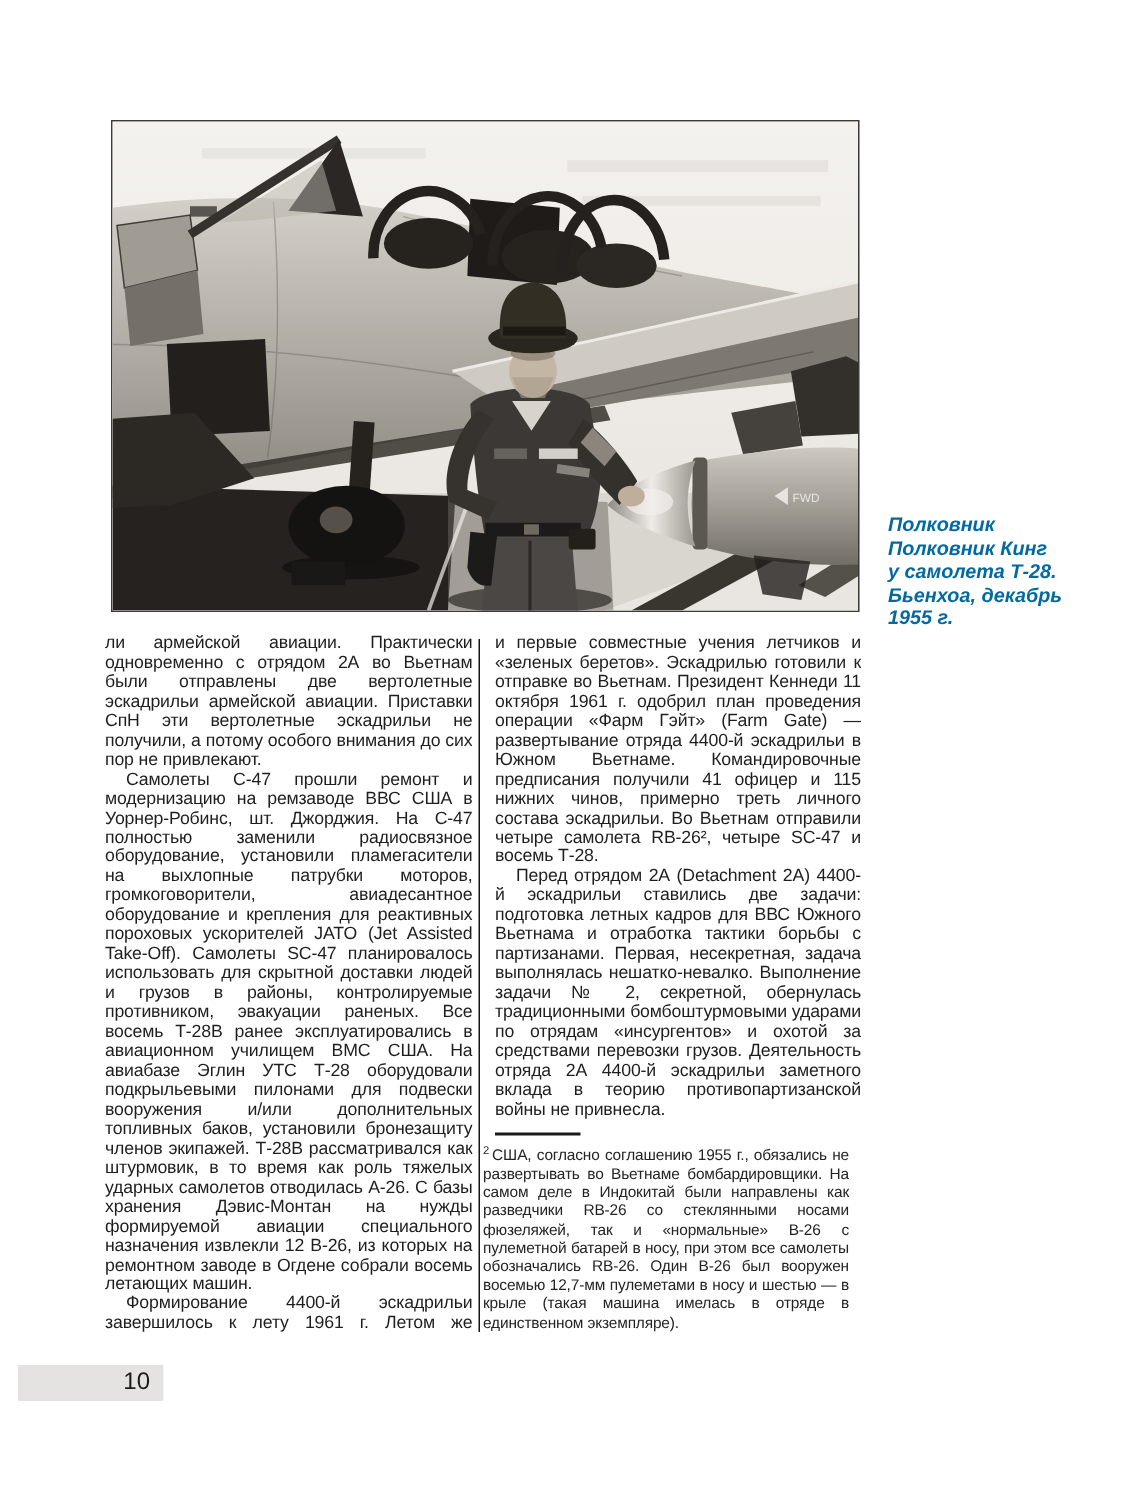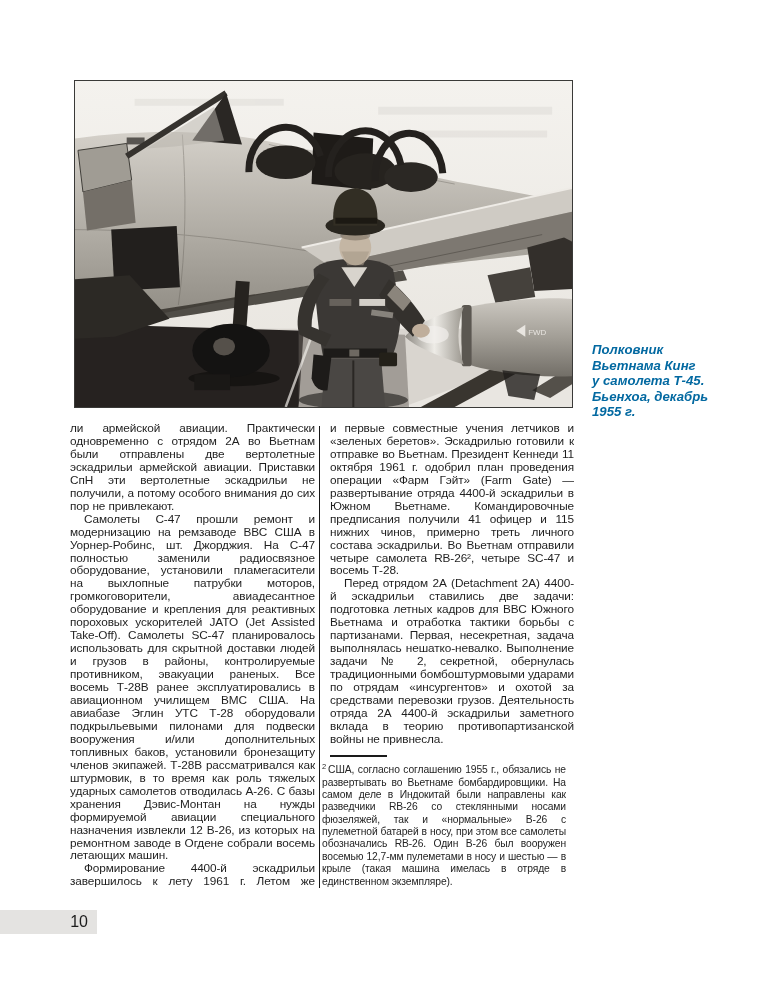--- a/index.html
+++ b/index.html
@@ -79,21 +79,21 @@
     text-align: justify;
     hyphens: auto;
     overflow: hidden;
     color: #242424;
   }
   .footnote sup { font-size: 7.5px; margin-right: 2px; }
 
   
   .page-number-box {
     position: absolute;
-    left: 0; top: 910px;
+    left: 12px; top: 910px;
     width: 97px; height: 24px;
     background: #e4e3e1;
   }
   .page-number-box span {
     position: absolute;
     right: 9px; top: 0;
     font-size: 16px;
     line-height: 24px;
     color: #1c1c1c;
   }
@@ -225,22 +225,22 @@
           <ellipse cx="282" cy="146" rx="30" ry="10" fill="#29261f"></ellipse>
           <path d="M260,146 C258,120 266,110 282,108 C298,110 306,122 304,146 Z" fill="#322e24"></path>
           <rect x="262" y="138" width="42" height="6" fill="#1c1913"></rect>
         </g>
       </g>
     </svg>
   </div>
 
   <div class="caption">
     <div>Полковник</div>
-    <div>Вьетнама Кинг</div>
-    <div>у самолета Т-45.</div>
+    <div>Полковник Кинг</div>
+    <div>у самолета Т-28.</div>
     <div>Бьенхоа, декабрь</div>
     <div>1955 г.</div>
   </div>
 
   <div class="col col-left">
     <p>ли армейской авиации. Практически одновременно с отрядом 2А во Вьетнам были отправлены две вертолетные эскадрильи армейской авиации. Приставки СпН эти вертолетные эскадрильи не получили, а потому особого внимания до сих пор не привлекают.</p>
     <p class="indent">Самолеты С-47 прошли ремонт и модернизацию на ремзаводе ВВС США в Уорнер-Робинс, шт. Джорджия. На С-47 полностью заменили радиосвязное оборудование, установили пламегасители на выхлопные патрубки моторов, громкоговорители, авиадесантное оборудование и крепления для реактивных пороховых ускорителей JATO (Jet Assisted Take-Off). Самолеты SC-47 планировалось использовать для скрытной доставки людей и грузов в районы, контролируемые противником, эвакуации раненых. Все восемь Т-28В ранее эксплуатировались в авиационном училищем ВМС США. На авиабазе Эглин УТС Т-28 оборудовали подкрыльевыми пилонами для подвески вооружения и/или дополнительных топливных баков, установили бронезащиту членов экипажей. Т-28В рассматривался как штурмовик, в то время как роль тяжелых ударных самолетов отводилась А-26. С базы хранения Дэвис-Монтан на нужды формируемой авиации специального назначения извлекли 12 В-26, из которых на ремонтном заводе в Огдене собрали восемь летающих машин.</p>
     <p class="indent cont-next">Формирование 4400-й эскадрильи завершилось к лету 1961 г. Летом же начались</p>
   </div>
 

